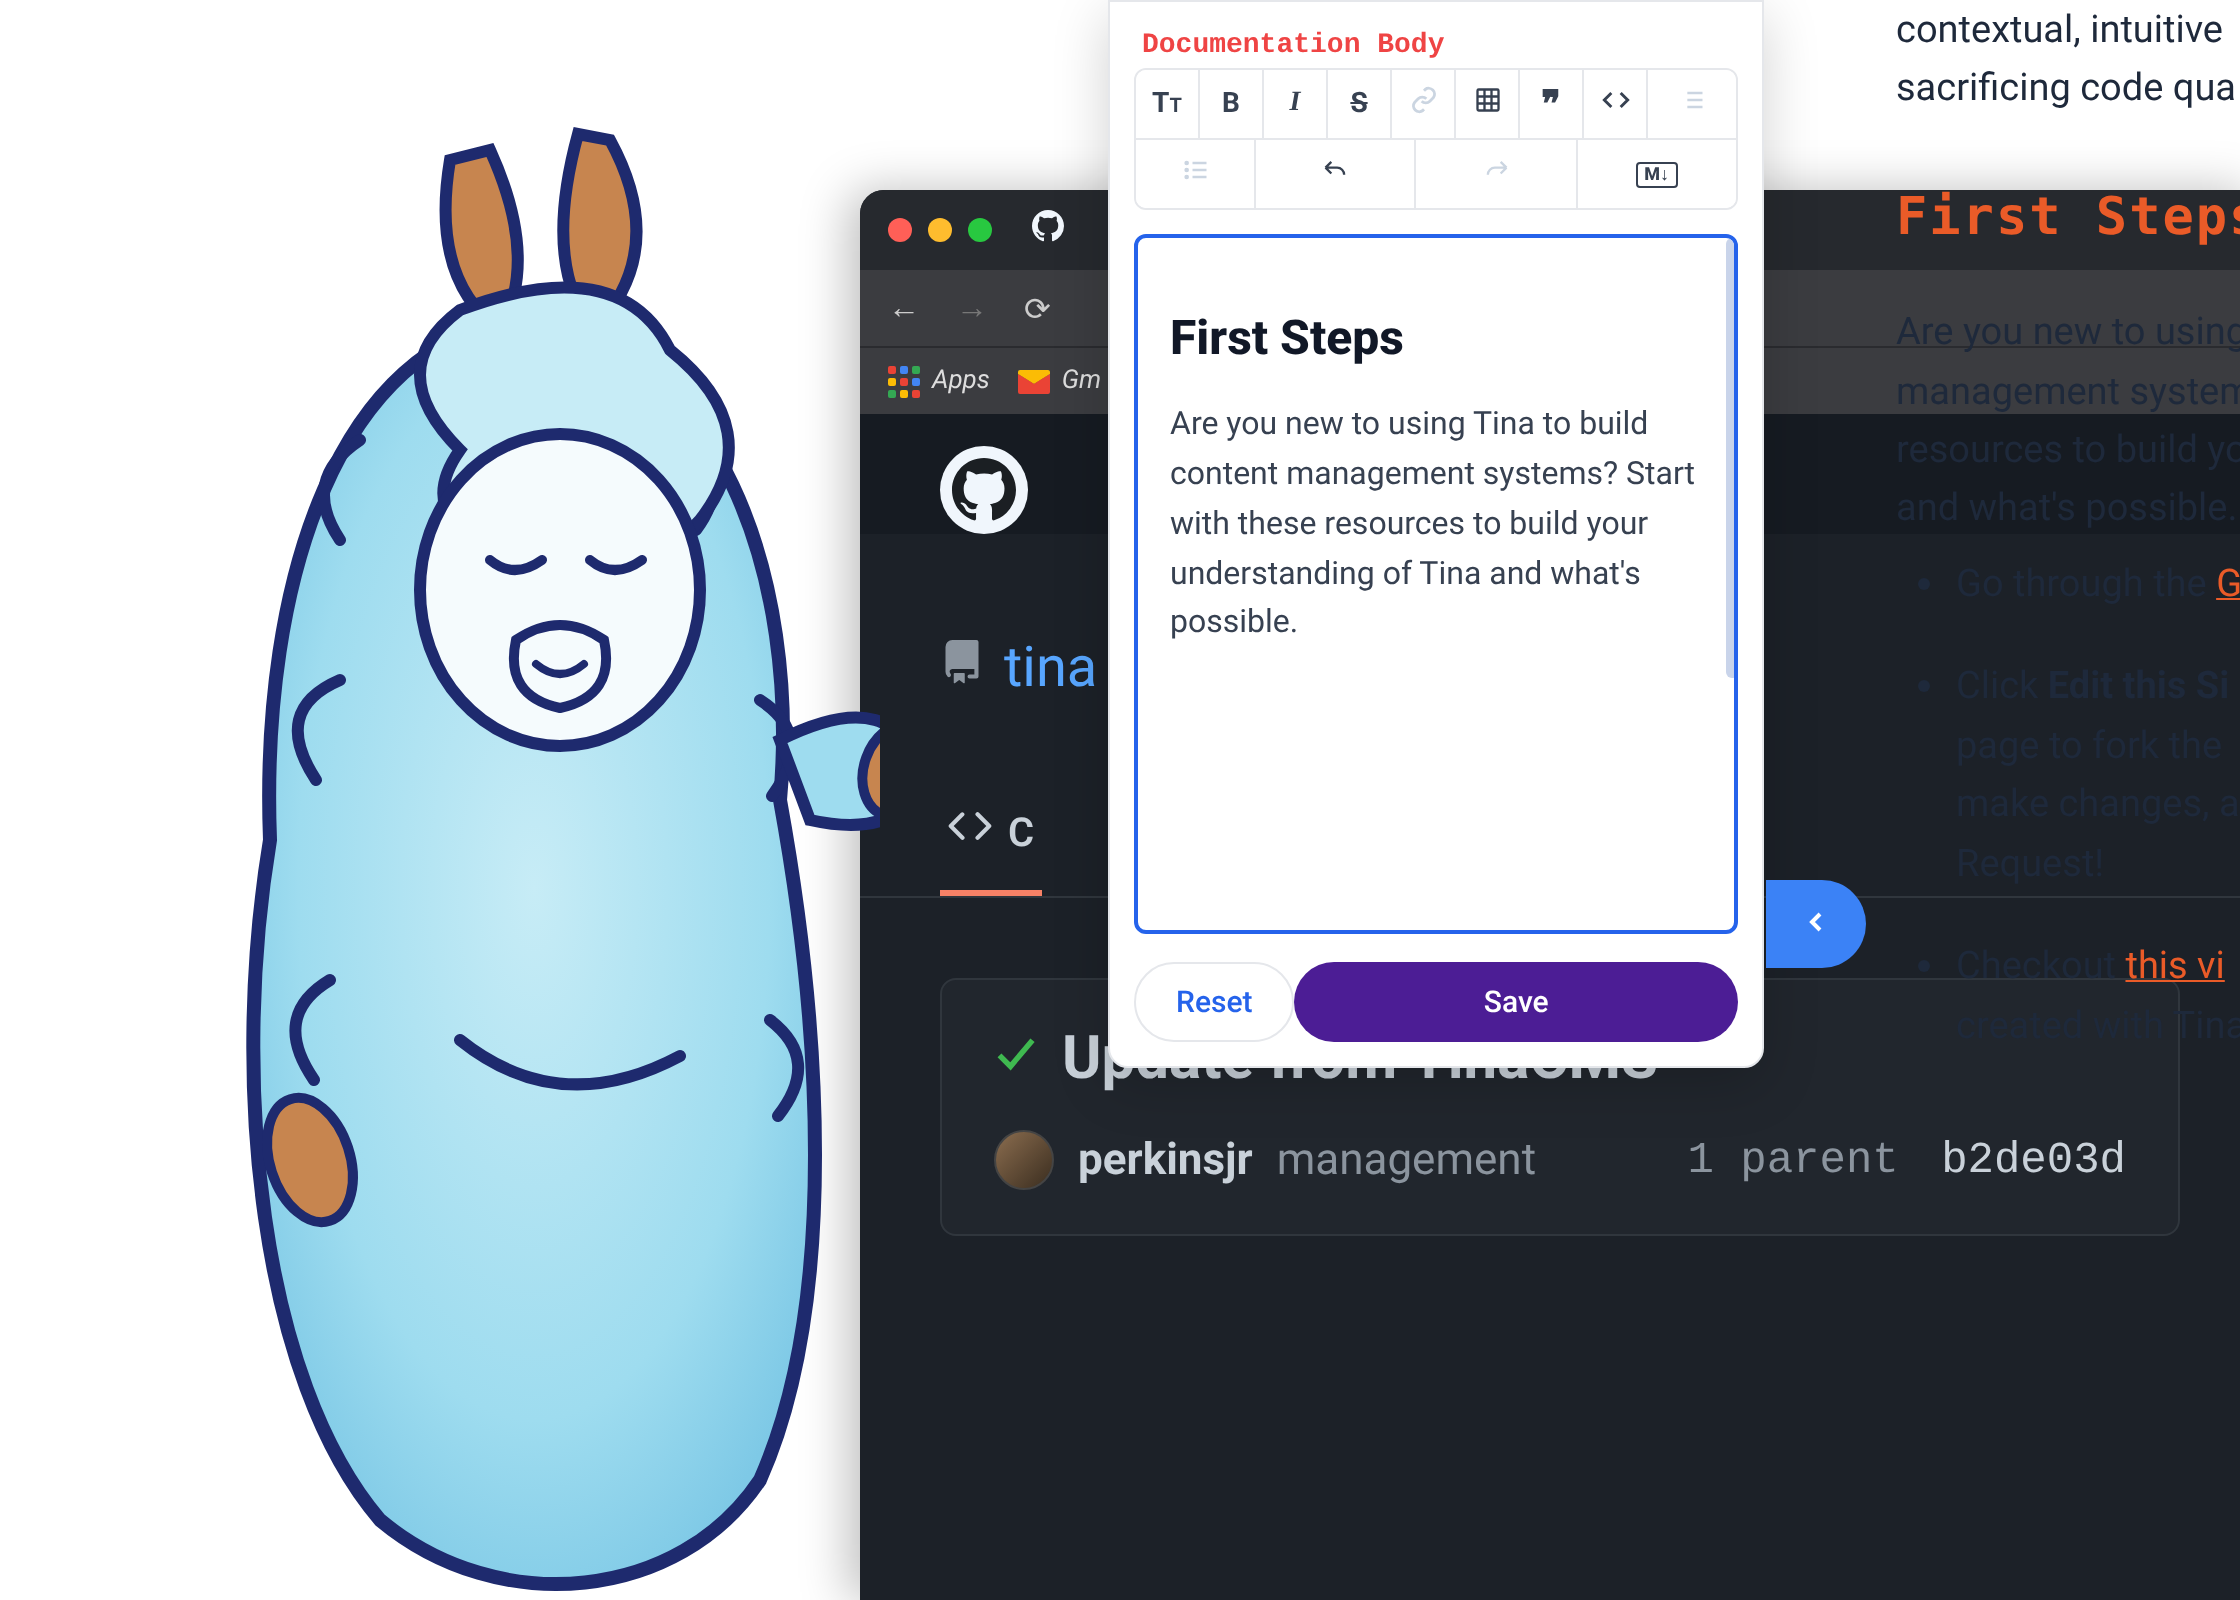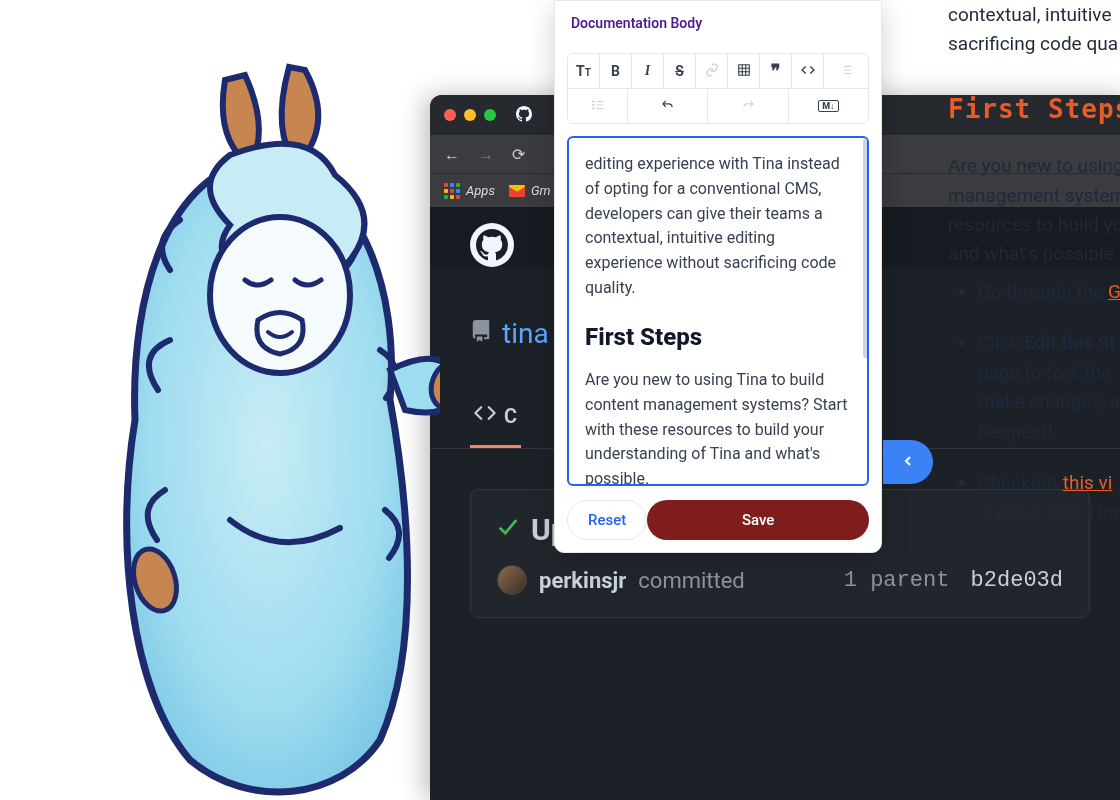--- a/index.html
+++ b/index.html
@@ -71,39 +71,39 @@
   .commit-meta .time{color:#c9d1d9;font-weight:600;}
   .parent-info{margin-left:auto;font-family:Liberation Mono, monospace;font-size:22px;color:#8b949e;}
   .parent-info .sha{color:#c9d1d9;}
 
   
   .editor-panel{
     position:absolute; left:554px; top:0; width:328px;z-index:10;
     background:#fff; border:1px solid #e5e7eb; border-radius:0 0 10px 10px;
     box-shadow:0 8px 28px rgba(0,0,0,0.18); padding:14px 12px 12px;
   }
-  .ed-title{font-size:14px;color:#4c1d95;font-weight:600;margin-bottom:22px;padding-left:4px;}
+  .ed-title{font-size:14px;color:#ef4444;font-weight:600;margin-bottom:3px;padding-left:4px;font-family:Liberation Mono, monospace;}
   .toolbar{display:flex;flex-wrap:wrap;gap:0;border:1px solid #e5e7eb;border-radius:6px;overflow:hidden;margin-bottom:12px;}
   .toolbar-row{display:flex;width:100%;}
   .toolbar-row:first-child{border-bottom:1px solid #e5e7eb;}
   .tbtn{flex:0 0 auto;width:32px;height:34px;display:flex;align-items:center;justify-content:center;border-right:1px solid #e5e7eb;background:#fff;color:#374151;font-size:14px;font-weight:700;}
   .tbtn.disabled{color:#cbd5e1;}
   .tbtn:last-child{border-right:none;flex:1;}
   .editor-body{
     border:2px solid #2563eb;border-radius:6px;padding:14px 16px;font-size:16px;
     color:#374151;line-height:1.55;height:350px;overflow:hidden;position:relative;
   }
   .editor-body h2{font-size:24px;font-weight:800;color:#111827;margin:18px 0 12px;}
   .editor-body p{margin-bottom:6px;}
   .scroll-track{position:absolute;right:-2px;top:0;bottom:0;width:6px;}
   .scroll-thumb{position:absolute;top:0;width:6px;height:220px;background:#c9d4ea;border-radius:3px;}
   .btn-row{display:flex;margin-top:14px;}
   .btn{height:40px;border-radius:999px;display:flex;align-items:center;justify-content:center;font-size:15px;font-weight:500;cursor:pointer;}
   .btn.reset{border:1px solid #e5e7eb;background:#fff;color:#2563eb;padding:0 20px;}
-  .btn.save{flex:1;background:#7f1d1d;color:#fff;}
+  .btn.save{flex:1;background:#4c1d95;color:#fff;}
 
   
   .collapse-tab{
     position:absolute;left:883px;top:440px;width:50px;height:44px;z-index:11;
     background:#3b82f6;border-radius:0 999px 999px 0;display:flex;align-items:center;justify-content:center;color:#fff;font-size:20px;
   }
 
   
   .preview{
     position:absolute;left:948px;top:0;width:200px;z-index:3;color:#1e293b;
@@ -237,21 +237,21 @@
         <span class="check">
           <svg width="22" height="22" viewBox="0 0 16 16" fill="none" stroke="#3fb950" stroke-width="2">
               <path d="M2 8.5l4 4L14 3"></path>
             </svg>
         </span>
         <span>Update from TinaCMS</span>
       </div>
       <div class="commit-meta">
         <div class="avatar"></div>
         <span class="user">perkinsjr</span>
-        <span>committed</span>
+        <span>management</span>
         <span class="parent-info">
           <span>1 parent</span>
           <span class="sha" style="margin-left:8px">b2de03d</span>
         </span>
       </div>
     </div>
   </div>
 </div>
 
 <div class="editor-panel">
@@ -316,21 +316,20 @@
           <span><svg width="18" height="14" viewBox="0 0 24 24" fill="none" stroke="currentColor" stroke-width="2">
               <path d="M21 10H11a6 6 0 00-6 6v0M21 10l-5-5M21 10l-5 5"></path>
             </svg></span>
         </div>
       <div class="tbtn" style="width:60px" title="markdown">
           <span style="border:1.5px solid #374151;border-radius:2px;padding:0 3px;font-size:9px;font-weight:800">M↓</span>
         </div>
     </div>
   </div>
   <div class="editor-body">
-    <p>editing experience with Tina instead of opting for a conventional CMS, developers can give their teams a contextual, intuitive editing experience without sacrificing code quality.</p>
     <h2>First Steps</h2>
     <p>Are you new to using Tina to build content management systems? Start with these resources to build your understanding of Tina and what's possible.</p>
     <div class="scroll-track">
         <div class="scroll-thumb"></div>
       </div>
   </div>
   <div class="btn-row">
     <div class="btn reset">Reset</div>
     <div class="btn save">Save</div>
   </div>

